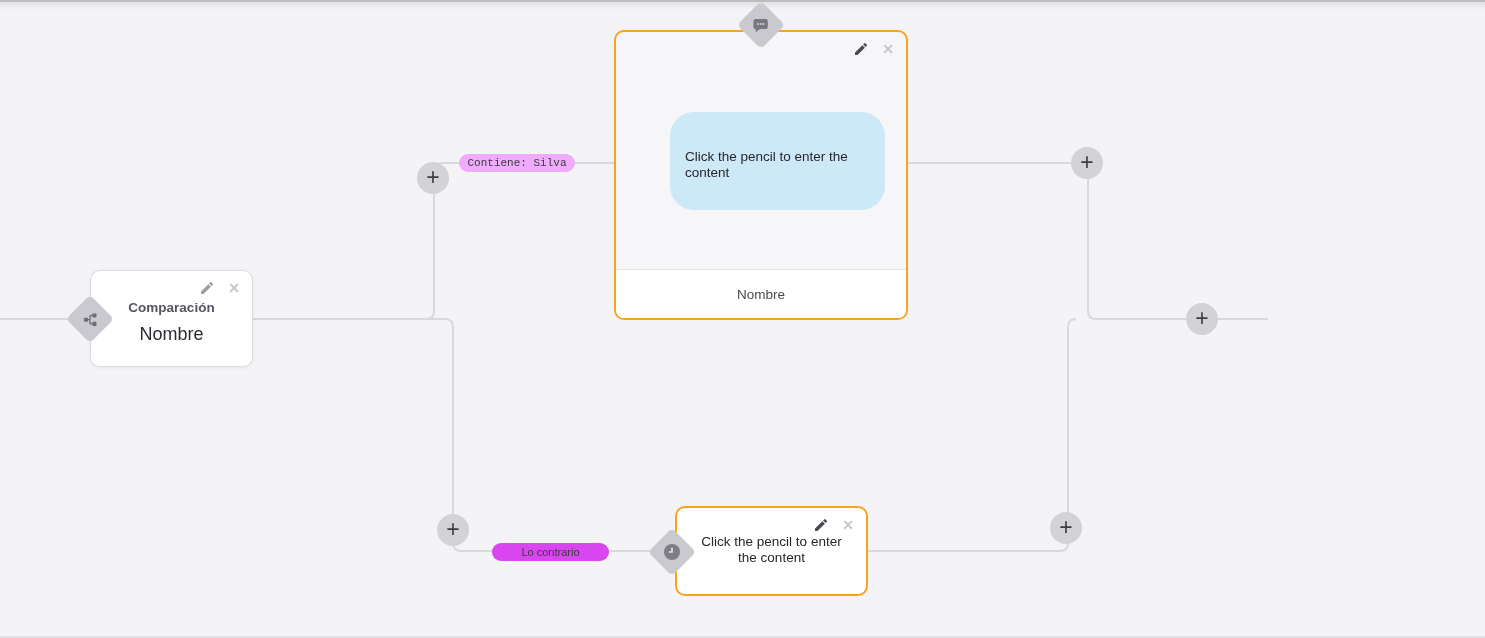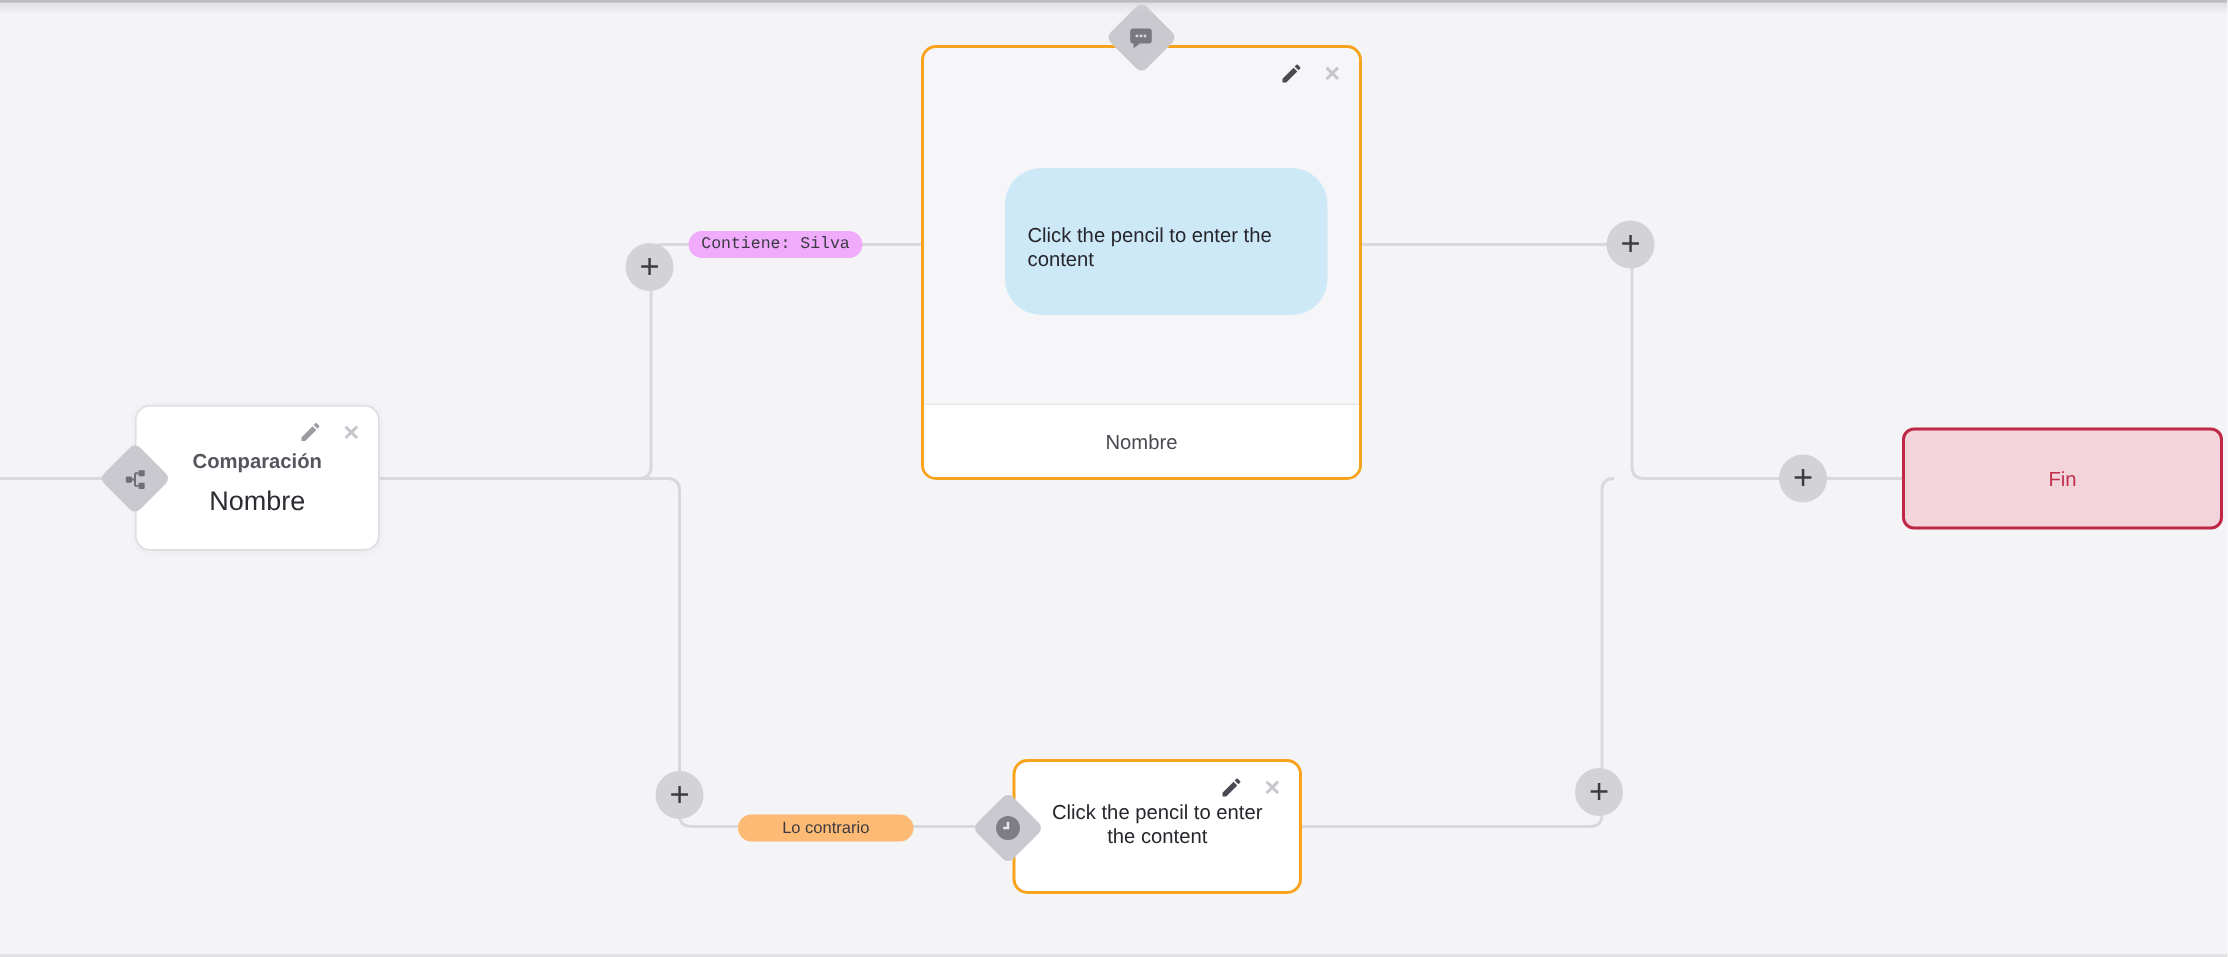--- a/index.html
+++ b/index.html
@@ -79,21 +79,21 @@
     display:flex; align-items:center; justify-content:center;
     font-size:23px; line-height:1; cursor:pointer; user-select:none;
     padding-bottom:2px;
   }
 
   .edge-label {
     position:absolute; height:18px; line-height:18px; z-index:3;
     text-align:center; font-size:11px; color:#3a3a41; border-radius:9px;
   }
   .edge-label.gray  { left:459px; top:154px; width:116px; background:#f0abfc;font-family:Liberation Mono, monospace; }
-  .edge-label.white { left:492px; top:543px; width:117px; background:#fdba74; }
+  .edge-label.white { left:492px; top:543px; width:117px; background:#d946ef; }
 
   .diamond {
     position:absolute; width:34px; height:34px; background:#c9c9cf;
     border-radius:5px; transform:rotate(45deg); z-index:4;
     display:flex; align-items:center; justify-content:center;
   }
   .diamond .di { transform:rotate(-45deg); display:flex; }
   .d-condition { left:73px;  top:302px; }
   .d-message   { left:744px; top:8px; }
   .d-delay     { left:655px; top:535px; }
@@ -152,23 +152,20 @@
       <span class="pencil-btn dark-pencil">
         <svg viewBox="0 0 24 24" fill="currentColor">
             <path d="M3 17.25V21h3.75L17.81 9.94l-3.75-3.75L3 17.25zM20.71 7.04c.39-.39.39-1.02 0-1.41l-2.34-2.34a.996.996 0 0 0-1.41 0l-1.83 1.83 3.75 3.75 1.83-1.83z"></path>
           </svg>
       </span>
       <span class="x-btn">✕</span>
     </div>
     <div class="delay-text">Click the pencil to enter the content</div>
   </div>
 
-  <div class="node end">
-    <span>Fin</span>
-  </div>
 
   <div class="diamond d-condition">
     <span class="di">
       <svg width="15" height="15" viewBox="0 0 16 16">
         <path d="M5 8 H8 M8 3.5 H10.5 M8 12.5 H10.5 M8 3.5 V12.5" stroke="#6e6e76" stroke-width="1.4" fill="none"></path>
         <rect x="1.5" y="5.8" width="4.4" height="4.4" rx="0.8" fill="#6e6e76"></rect>
         <rect x="10.5" y="1.3" width="4.4" height="4.4" rx="0.8" fill="#6e6e76"></rect>
         <rect x="10.5" y="10.3" width="4.4" height="4.4" rx="0.8" fill="#6e6e76"></rect>
       </svg>
     </span>

